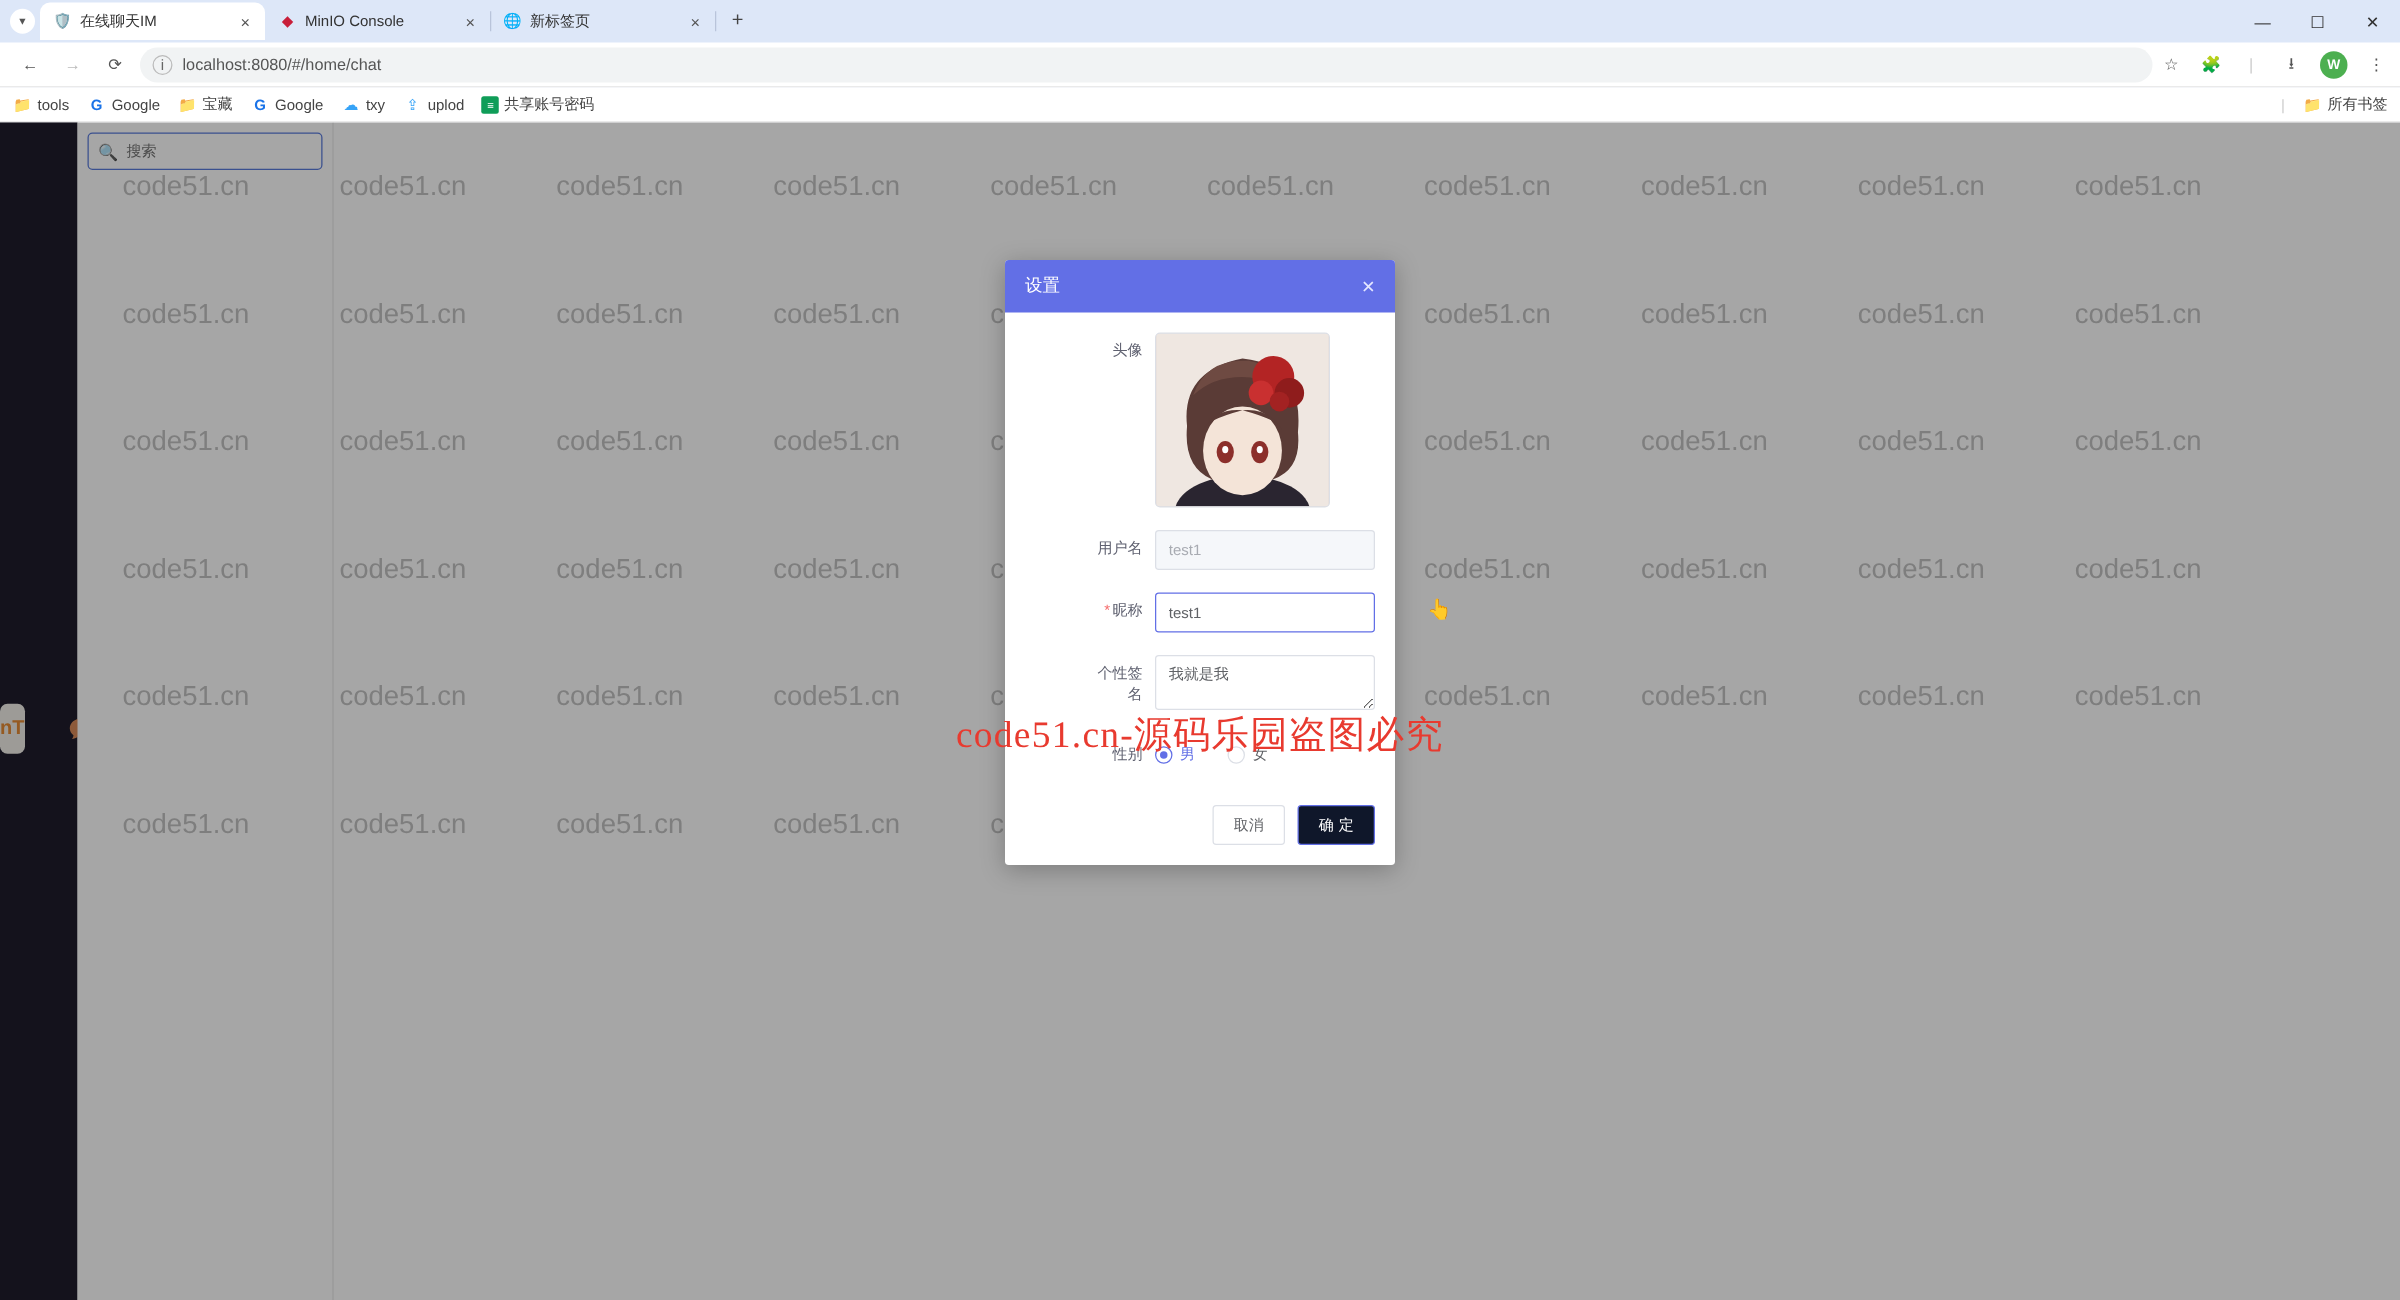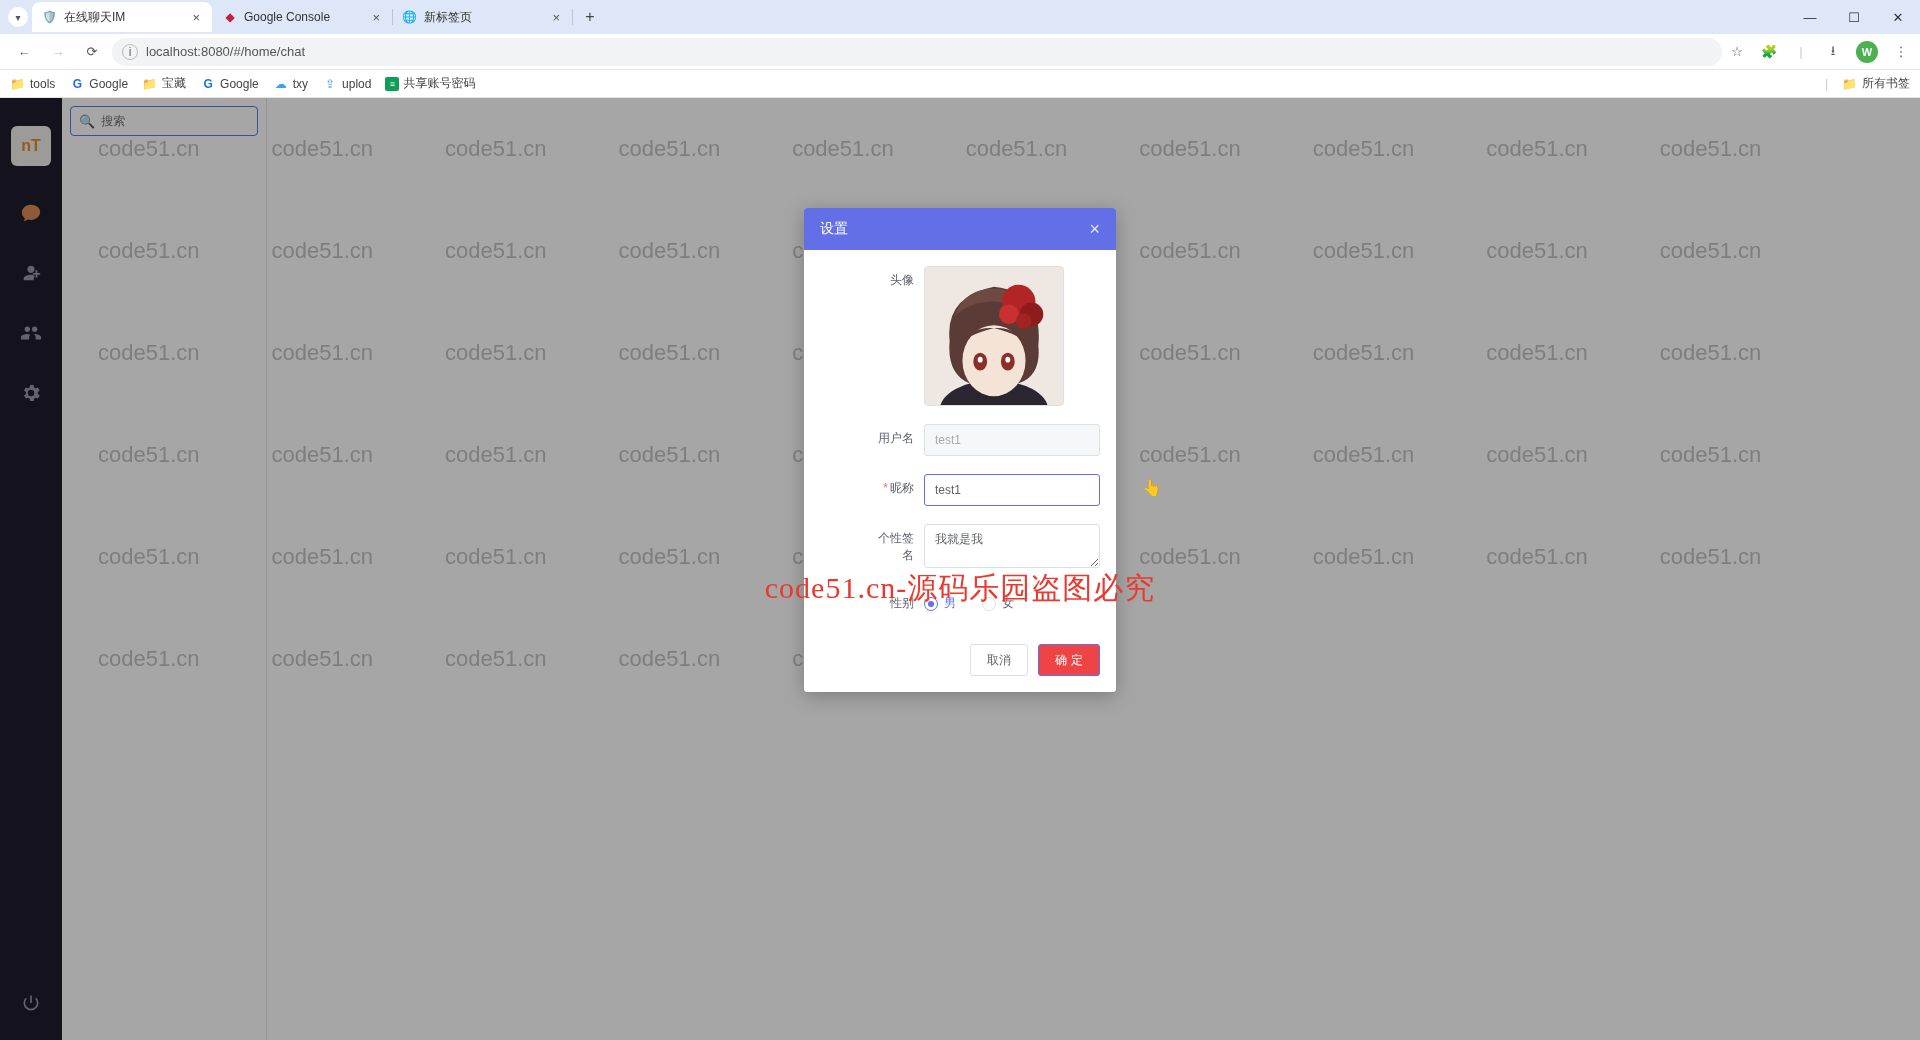--- a/index.html
+++ b/index.html
@@ -26,21 +26,21 @@
   .addr-right { display:flex; align-items:center; gap:14px; }
   .addr-right .ico { width:18px; height:18px; color:#555; display:flex; align-items:center; justify-content:center;}
   .addr-right .avatar { width:22px; height:22px; border-radius:50%; background:#4caf50; color:#fff; display:flex; align-items:center; justify-content:center; font-size:11px; font-weight:bold;}
   .bookmark-bar { display:flex; align-items:center; height:28px; background:#fff; padding:0 10px; gap:14px; border-bottom:1px solid #e4e4e4; font-size:12px;}
   .bookmark-bar .bm { display:flex; align-items:center; gap:4px; color:#444; }
   .bookmark-bar .bm .fico { width:16px; height:16px; display:flex; align-items:center; justify-content:center; font-size:12px;}
   .bookmark-bar .spacer { flex:1; }
 
   
   .app { display:flex; height:calc(100vh - 98px); width:100%; position:relative; background:#fff;}
-  .sidebar-left { width:62px; background:#1f1d2b; display:flex; flex-direction:column; align-items:center; padding-top:28px; gap:34px;}
+  .sidebar-left { width:62px; background:#1f1d2b; display:flex; align-items:center; padding-top:28px; gap:34px;}
   .sidebar-left .user-avatar { width:40px; height:40px; border-radius:6px; background:#f2efe9; color:#e58b35; display:flex; align-items:center; justify-content:center; font-size:16px; font-weight:bold;}
   .sidebar-left .side-ico { width:26px; height:26px; color:#9a97ab; display:flex; align-items:center; justify-content:center; }
   .sidebar-left .spacer { flex:1; }
 
   .chat-list { width:205px; border-right:1px solid #e6e6e6; padding:8px; background:#fff; }
   .search-box { display:flex; align-items:center; height:30px; border:1px solid #5a7bdc; border-radius:4px; padding:0 8px; gap:6px; color:#bbb; }
   .search-box input { flex:1; border:none; outline:none; background:transparent; font-size:12px; }
 
   .main-area { flex:1; background:#fff; }
 
@@ -69,39 +69,39 @@
   .radio-group { display:flex; gap:26px; align-items:center; padding-top:6px;}
   .radio { display:flex; align-items:center; gap:6px; font-size:12px; }
   .radio .dot { width:14px; height:14px; border-radius:50%; border:1px solid #dcdfe6; display:flex; align-items:center; justify-content:center;}
   .radio.checked .dot { border-color:#626fe6; }
   .radio.checked .dot::after { content:""; width:6px; height:6px; border-radius:50%; background:#626fe6;}
   .radio.checked .text { color:#626fe6; }
   .radio .text { color:#606266; }
   .modal-footer { display:flex; justify-content:flex-end; gap:10px; padding:10px 16px 16px;}
   .btn { height:32px; padding:12px 16px; border-radius:3px; font-size:12px; display:flex; align-items:center; cursor:pointer;}
   .btn.default { background:#fff; border:1px solid #dcdfe6; color:#606266;}
-  .btn.primary { background:#ef4444; border:1px solid #626fe6; color:#fff; letter-spacing:4px; padding:0 12px 0 16px;}
+  .btn.primary { background:#0f172a; border:1px solid #626fe6; color:#fff; letter-spacing:4px; padding:0 12px 0 16px;}
 
   .cursor-pointer { position:absolute; z-index:60; font-size:16px; color:#000; pointer-events:none;}
 </style>
 </head>
 <body>
 
 <div class="browser-chrome">
   <div class="tab-bar">
     <div class="drop">▾</div>
 
     <div class="tab active">
       <span class="favicon">🛡️</span>
       <span class="title">在线聊天IM</span>
       <span class="close">×</span>
     </div>
     <div class="tab">
       <span class="favicon" style="color:#c81e3a;">◆</span>
-      <span class="title">Google Console</span>
+      <span class="title">MinIO Console</span>
       <span class="close">×</span>
       <span class="sep"></span>
     </div>
     <div class="tab">
       <span class="favicon" style="color:#8a8a8a;">🌐</span>
       <span class="title">新标签页</span>
       <span class="close">×</span>
       <span class="sep"></span>
     </div>
     <div class="new-tab">+</div>

